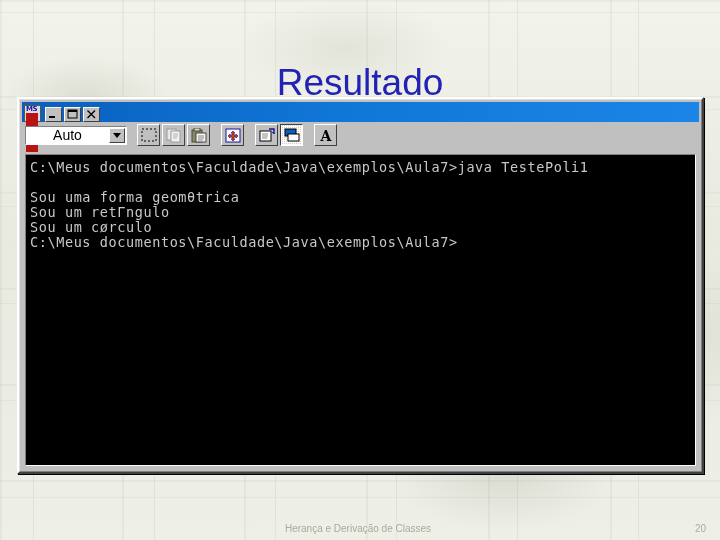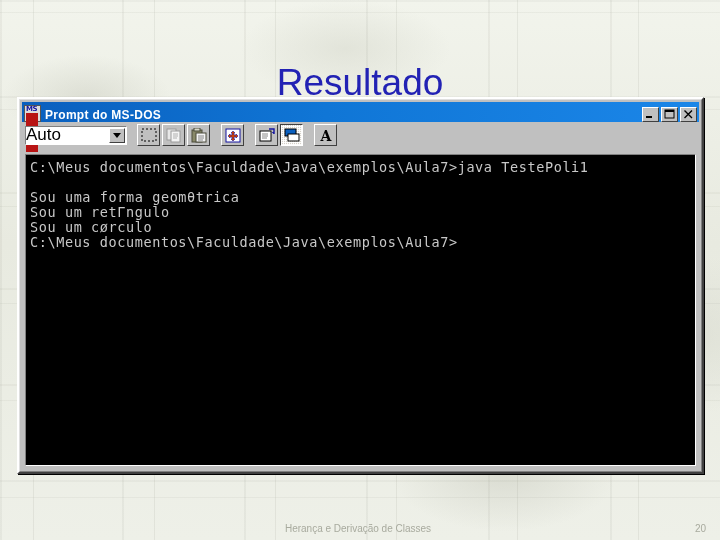--- a/index.html
+++ b/index.html
@@ -182,21 +182,22 @@
     border-right: 1px solid #ffffff;
     border-bottom: 1px solid #ffffff;
     box-sizing: border-box;
     display: flex;
     align-items: center;
     position: relative;
     margin-right: 8px;
   }
   #font-size-value {
     flex: 1 1 auto;
-    font-size: 17px;
+    text-align: center;
+    font-size: 14px;
     color: #000;
     font-family: "Liberation Sans", sans-serif;
   }
   #combo-arrow {
     width: 16px;
     height: 15px;
     margin-right: 1px;
     background: #c0c0c0;
     border-top: 1px solid #ffffff;
     border-left: 1px solid #ffffff;
@@ -292,21 +293,20 @@
   <h1 id="title">Resultado</h1>
 
   <div id="dos-window">
     <div id="dos-inner">
 
       <div id="titlebar">
         <div id="dos-icon">
           <span class="ms">MS</span>
           <span class="ds">DS</span>
         </div>
-        <div id="titlebar-text">Prompt do MS-DOS</div>
         <div id="win-buttons">
           <div class="win-btn">
             <svg width="13" height="11" viewBox="0 0 13 11">
               <rect x="2" y="7" width="6" height="2" fill="#000"></rect>
             </svg>
           </div>
           <div class="win-btn">
             <svg width="13" height="11" viewBox="0 0 13 11">
               <rect x="2" y="1" width="9" height="8" fill="none" stroke="#000" stroke-width="1"></rect>
               <rect x="2" y="1" width="9" height="2" fill="#000"></rect>

